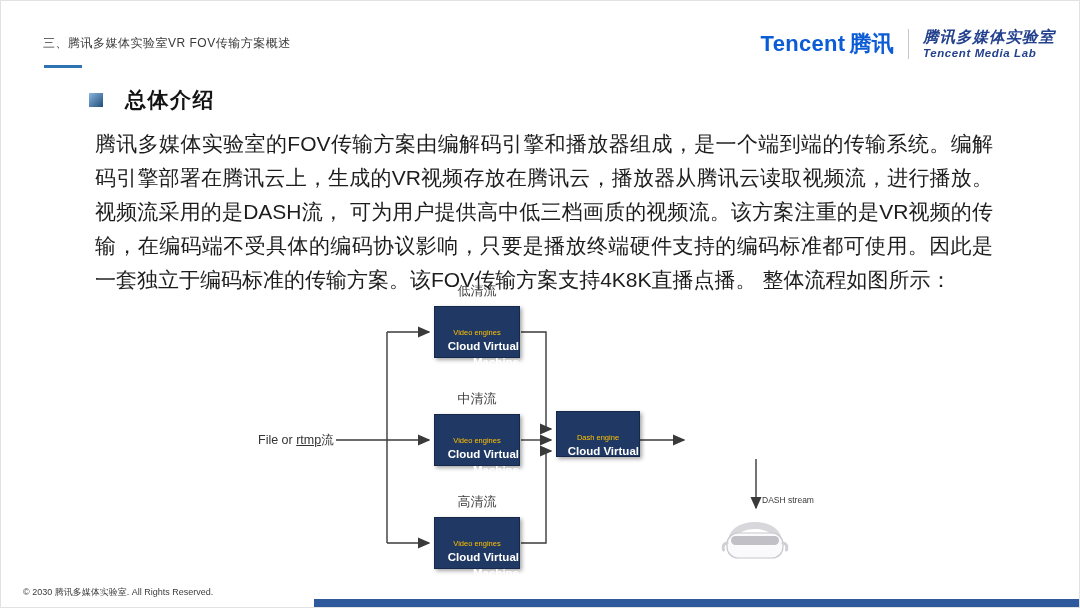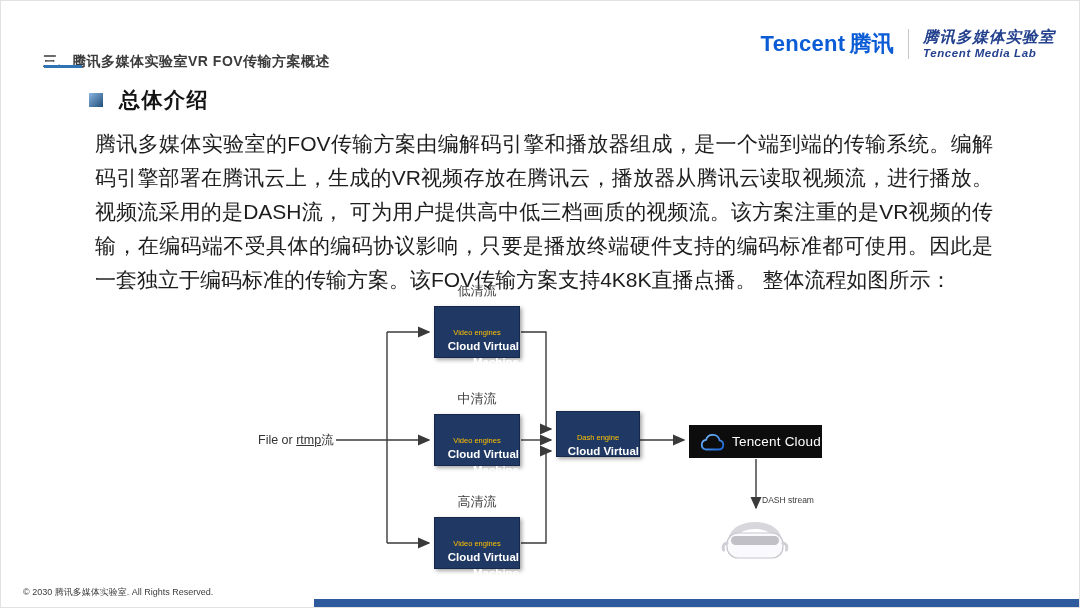--- a/index.html
+++ b/index.html
@@ -2,34 +2,34 @@
 <html><head>
 <meta charset="utf-8">
 <style>
   * { margin:0; padding:0; box-sizing:border-box; }
   html,body { background:#f4f4f4; }
   body { font-family:"Liberation Sans","DejaVu Sans",sans-serif; }
   .slide { position:relative; width:1080px; height:608px; background:#ffffff;
            border:1px solid #e2e2e2; overflow:hidden; }
 
   
-  .page-title { position:absolute; left:42px; top:34px; font-size:14px; font-weight:bold;
-                color:#3b3b3b; letter-spacing:.5px;margin-top:18px; }
+  .page-title { position:absolute; left:42px; top:34px; font-size:12px; font-weight:normal;
+                color:#3b3b3b; letter-spacing:.5px; }
   .title-underline { position:absolute; left:43px; top:64px; width:38px; height:3px;
                      background:#2e74b5; }
   .logo-area { position:absolute; right:24px; top:26px; display:flex; align-items:center; gap:14px;margin-left:8px; }
   .brand { font-size:22px; font-weight:bold; color:#0b5cd5; letter-spacing:.3px; white-space:nowrap; }
   .brand .cn { margin-left:4px; }
   .logo-divider { width:1px; height:30px; background:#c8c8c8; }
   .lab-text { color:#24418e; font-style:italic; font-weight:bold; line-height:1.25; }
   .lab-cn { font-size:15.5px; letter-spacing:1px; }
   .lab-en { font-size:11.5px; letter-spacing:.6px; }
 
   
-  .section-head { position:absolute; left:88px; top:85px; display:flex; align-items:center; gap:16px; }
+  .section-head { position:absolute; left:88px; top:85px; display:flex; align-items:center; gap:22px; }
   .bullet { width:14px; height:14px; background:linear-gradient(135deg,#8ab6e0 0%,#1f4e79 100%); }
   .section-title { font-size:21px; font-weight:bold; color:#141414; letter-spacing:1.5px; }
   .paragraph { position:absolute; left:94px; top:126px; width:898px; font-size:21px;
                line-height:34px; color:#1d1d1d; text-align:justify; }
 
   
   .connectors { position:absolute; inset:0; pointer-events:none; }
   .input-label { position:absolute; left:257px; top:431px; font-size:12.5px; color:#333;
                  white-space:nowrap; }
   .input-label .u { text-decoration:underline; }
@@ -122,32 +122,20 @@
     <div class="box-line">Cloud Virtual</div>
     <div class="box-line">Machine</div>
   </div>
 
   <div class="navy-box dash-box">
     <div class="engine">Dash engine</div>
     <div class="box-line">Cloud Virtual</div>
     <div class="box-line">Machine</div>
   </div>
 
-  <div class="cloud-box">
-    <svg width="26" height="18" viewBox="0 0 26 18">
-      <defs>
-        <linearGradient id="cg" x1="0" y1="0" x2="1" y2="1">
-          <stop offset="0" stop-color="#7cc0ff"></stop>
-          <stop offset="1" stop-color="#1763d6"></stop>
-        </linearGradient>
-      </defs>
-      <path d="M6.5,16.5 h13.2 a4.6,4.6 0 0 0 0.9,-9.1 A7,7 0 0 0 7,6.9 A4.9,4.9 0 0 0 6.5,16.5 z" fill="none" stroke="url(#cg)" stroke-width="1.8"></path>
-    </svg>
-    <span class="cloud-label">Tencent Cloud</span>
-  </div>
 
   <span class="out-label">DASH stream</span>
 
   <svg class="headset" width="72" height="52" viewBox="0 0 72 52">
     <path d="M13,26 C16,8 56,8 59,26" fill="none" stroke="#d7d7dc" stroke-width="7" stroke-linecap="round"></path>
     <rect x="8" y="20" width="56" height="25" rx="11" fill="#fafafc" stroke="#c6c6cd" stroke-width="1.2"></rect>
     <rect x="12" y="23" width="48" height="9" rx="4.5" fill="#8f8f99" opacity="0.55"></rect>
     <path d="M8,30 q-5,1 -3.5,7" fill="none" stroke="#cfcfd6" stroke-width="3" stroke-linecap="round"></path>
     <path d="M64,30 q5,1 3.5,7" fill="none" stroke="#cfcfd6" stroke-width="3" stroke-linecap="round"></path>
   </svg>

